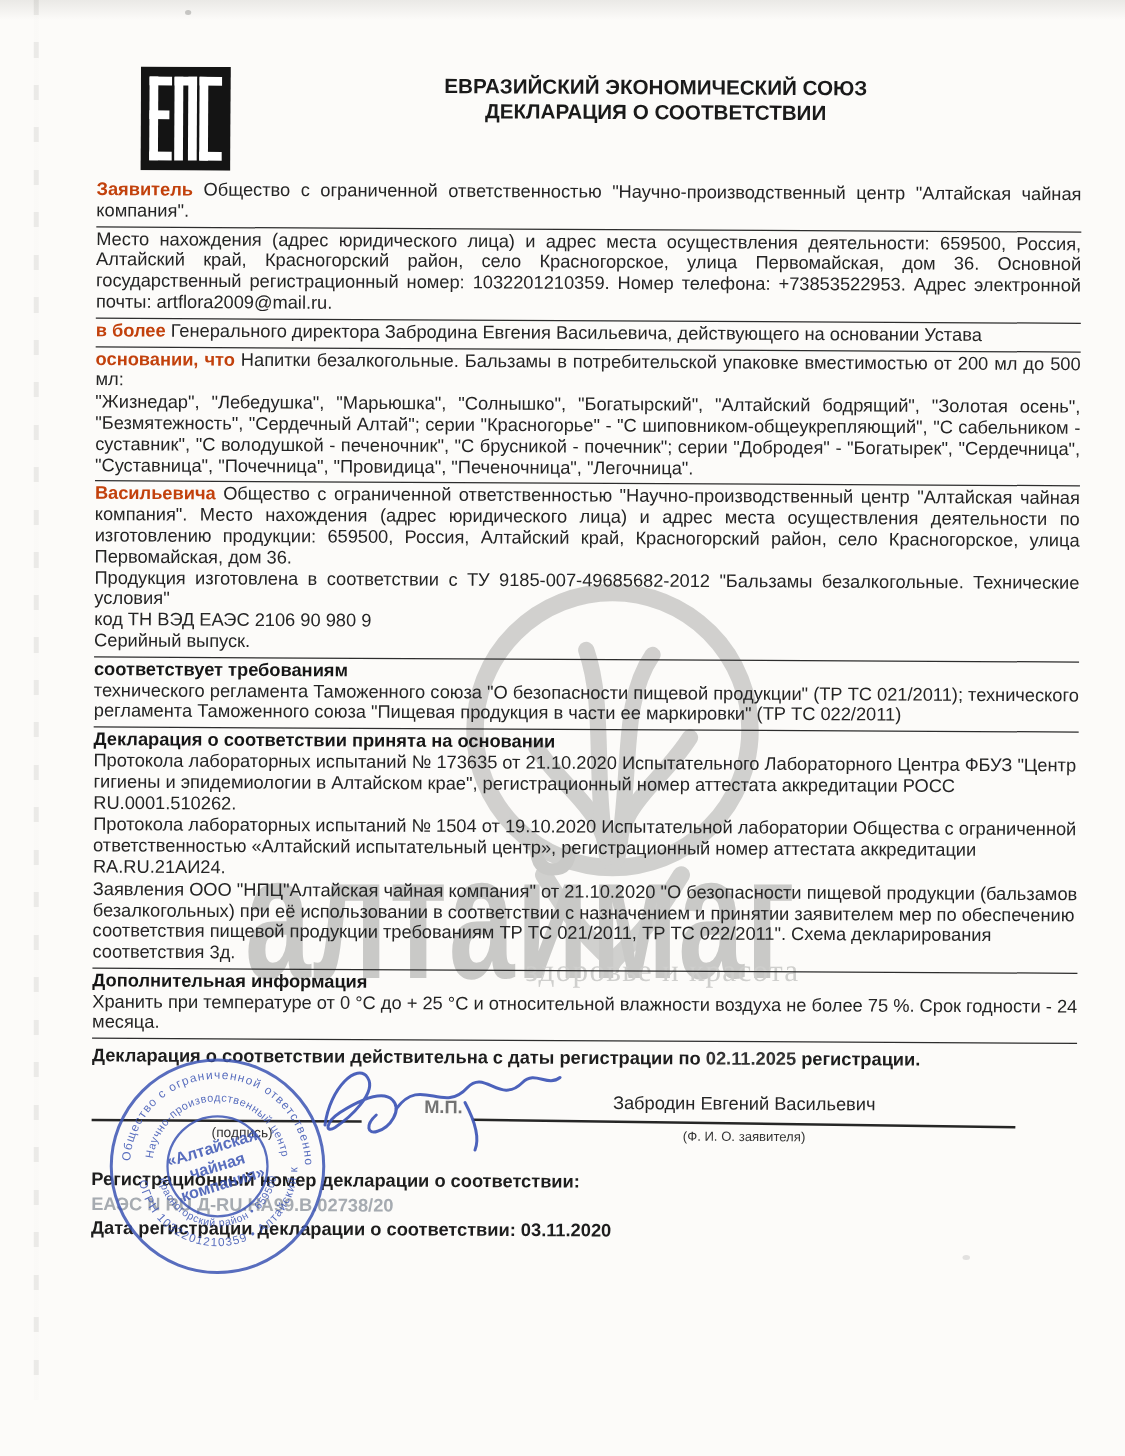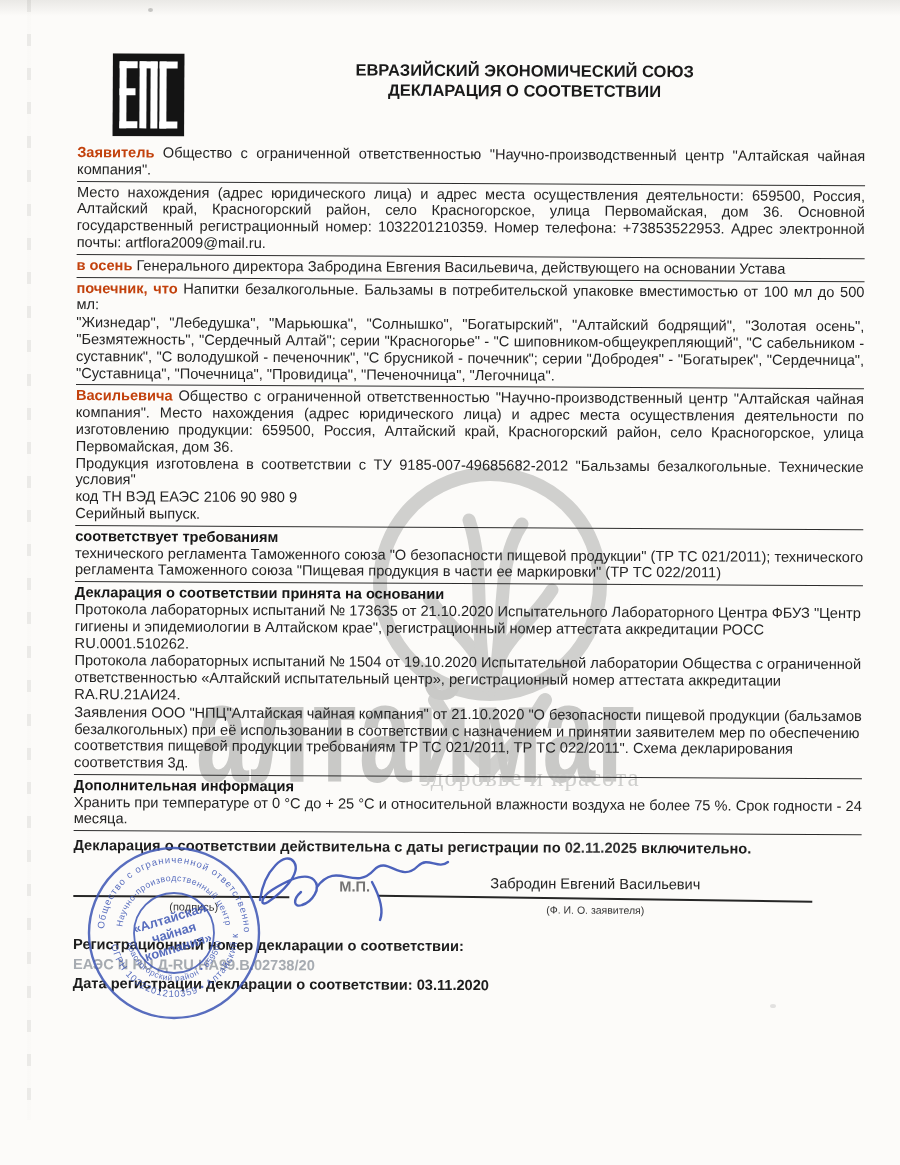--- a/index.html
+++ b/index.html
@@ -104,25 +104,25 @@
 
     <section>
       <p><span class="lead">Заявитель</span> <span>Общество с ограниченной ответственностью "Научно-производственный центр "Алтайская чайная компания".</span></p>
     </section>
 
     <section>
       <p>Место нахождения (адрес юридического лица) и адрес места осуществления деятельности: 659500, Россия, Алтайский край, Красногорский район, село Красногорское, улица Первомайская, дом 36. Основной государственный регистрационный номер: 1032201210359. Номер телефона: +73853522953. Адрес электронной почты: artflora2009@mail.ru.</p>
     </section>
 
     <section>
-      <p class="left"><span class="lead">в осень</span> <span>Генерального директора Забродина Евгения Васильевича, действующего на основании Устава</span></p>
-    </section>
-
-    <section>
-      <p><span class="lead">почечник, что</span> <span>Напитки безалкогольные. Бальзамы  в потребительской упаковке вместимостью от 100 мл до 500 мл:</span></p>
+      <p class="left"><span class="lead">в более</span> <span>Генерального директора Забродина Евгения Васильевича, действующего на основании Устава</span></p>
+    </section>
+
+    <section>
+      <p><span class="lead">основании, что</span> <span>Напитки безалкогольные. Бальзамы  в потребительской упаковке вместимостью от 200 мл до 500 мл:</span></p>
       <p class="gap">"Жизнедар", "Лебедушка", "Марьюшка", "Солнышко", "Богатырский", "Алтайский бодрящий", "Золотая осень", "Безмятежность", "Сердечный Алтай"; серии "Красногорье" - "С шиповником-общеукрепляющий", "С сабельником - суставник", "С володушкой - печеночник", "С брусникой - почечник"; серии "Добродея" - "Богатырек", "Сердечница", "Суставница", "Почечница", "Провидица", "Печеночница", "Легочница".</p>
     </section>
 
     <section>
       <p><span class="lead">Васильевича</span> <span>Общество с ограниченной ответственностью "Научно-производственный центр "Алтайская чайная компания". Место нахождения (адрес юридического лица) и адрес места осуществления деятельности по изготовлению продукции: 659500, Россия, Алтайский край, Красногорский район, село Красногорское, улица Первомайская, дом 36.</span></p>
       <p>Продукция изготовлена в соответствии с ТУ 9185-007-49685682-2012 "Бальзамы безалкогольные. Технические условия"</p>
       <p class="left">код ТН ВЭД ЕАЭС 2106 90 980 9</p>
       <p class="left">Серийный выпуск.</p>
     </section>
 
@@ -137,21 +137,21 @@
       <p class="left gap">Протокола лабораторных испытаний № 1504 от 19.10.2020  Испытательной лаборатории Общества с ограниченной ответственностью «Алтайский испытательный центр», регистрационный номер аттестата аккредитации RA.RU.21АИ24.</p>
       <p class="left gap">Заявления ООО "НПЦ"Алтайская чайная компания" от 21.10.2020 "О безопасности пищевой продукции (бальзамов безалкогольных) при её использовании в соответствии с назначением и принятии заявителем мер по обеспечению соответствия пищевой продукции требованиям ТР ТС 021/2011, ТР ТС 022/2011". Схема декларирования соответствия 3д.</p>
     </section>
 
     <section>
       <p class="heading">Дополнительная информация</p>
       <p>Хранить при температуре от 0 °С до + 25 °С и относительной влажности воздуха не более 75 %.  Срок годности - 24 месяца.</p>
     </section>
 
     <section class="noline">
-      <p class="validity"><span>Декларация о соответствии действительна с даты регистрации по</span> <span class="date">02.11.2025</span> <span>включительно.</span></p>
+      <p class="validity"><span>Декларация о соответствии действительна с даты регистрации по</span> <span class="date">02.11.2025</span> <span>регистрации.</span></p>
     </section>
 
     <div class="sign-row">
       <div class="line-left"></div>
       <div class="cap-sign">(подпись)</div>
       <div class="mp">М.П.</div>
       <div class="sign-name">Забродин Евгений Васильевич</div>
       <div class="line-right"></div>
       <div class="cap-name">(Ф. И. О. заявителя)</div>
     </div>

